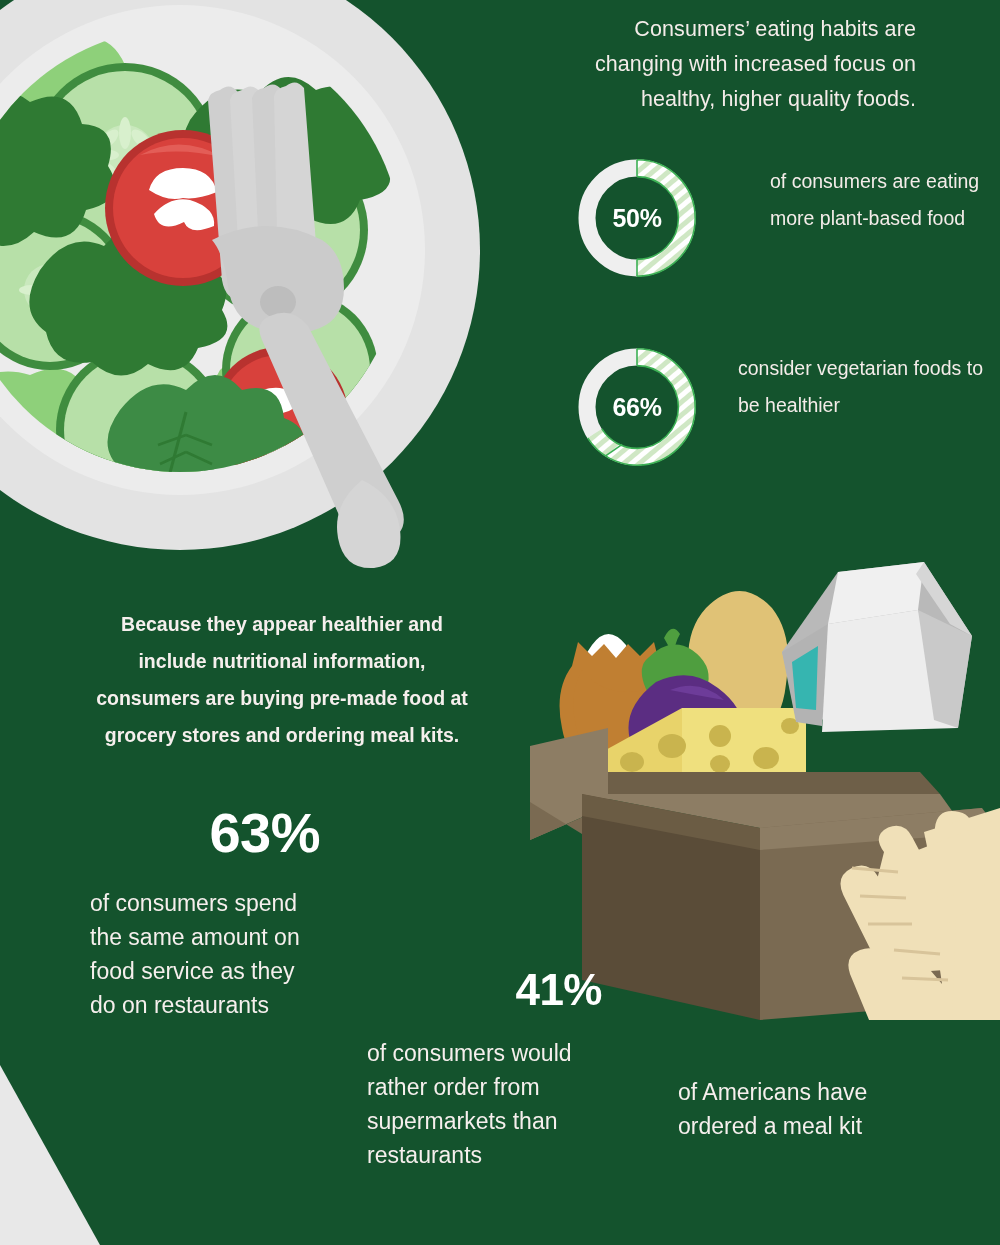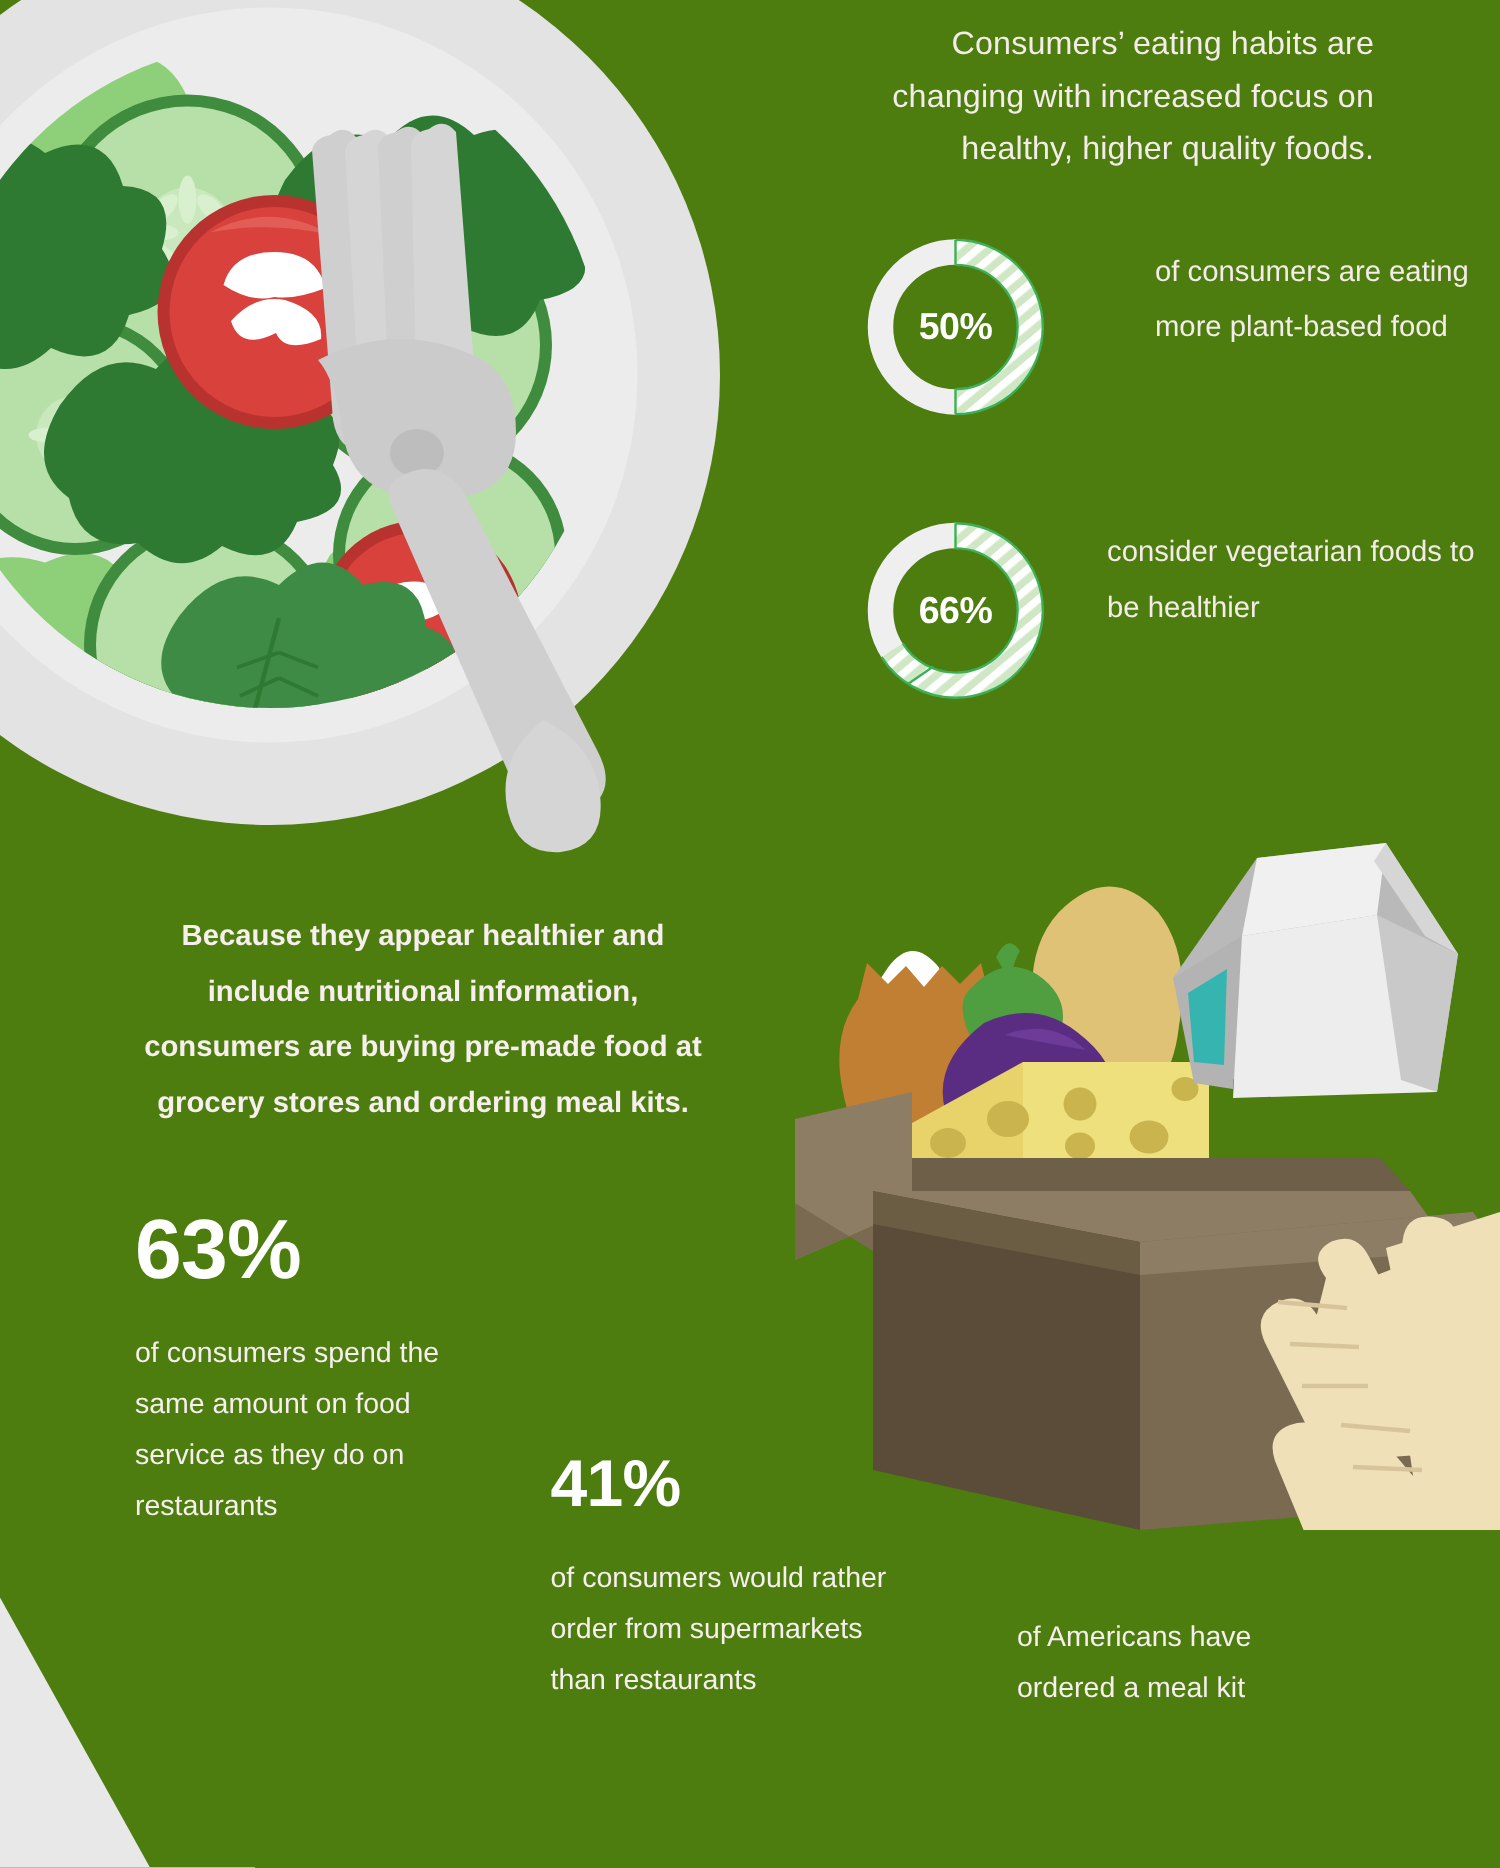--- a/index.html
+++ b/index.html
@@ -7,21 +7,21 @@
     padding: 0;
     background: #ffffff;
   }
   body {
     font-family: "Liberation Sans", sans-serif;
   }
   #infographic {
     position: relative;
     width: 1000px;
     height: 1245px;
-    background: #4d7c0f;
+    background: #14532d;
     overflow: hidden;
   }
   .layer { position: absolute; }
 
   
   #corner-wedge {
     left: 0; bottom: 0;
     width: 100px; height: 180px;
     background: #e8e8e8;
     clip-path: polygon(0 0, 0 100%, 100% 100%);
@@ -61,24 +61,25 @@
     font-weight: 700;
     text-align: center;
   }
 
   .stat-block { position: absolute; }
   .stat-number {
     color: #ffffff;
     font-weight: 700;
     letter-spacing: -0.5px;
     line-height: 1;
+    text-align: right;
   }
   .stat-caption {
     color: #f6efed;
-    font-size: 19px;
+    font-size: 23px;
     line-height: 34px;
     font-weight: 400;
   }
   #stat-63 { left: 90px; top: 805px; width: 230px; }
   #stat-63 .stat-number { font-size: 56px; }
   #stat-63 .stat-caption { margin-top: 25px; }
 
   #stat-41 { left: 367px; top: 968px; width: 235px; }
   #stat-41 .stat-number { font-size: 44px; }
   #stat-41 .stat-caption { margin-top: 24px; }

